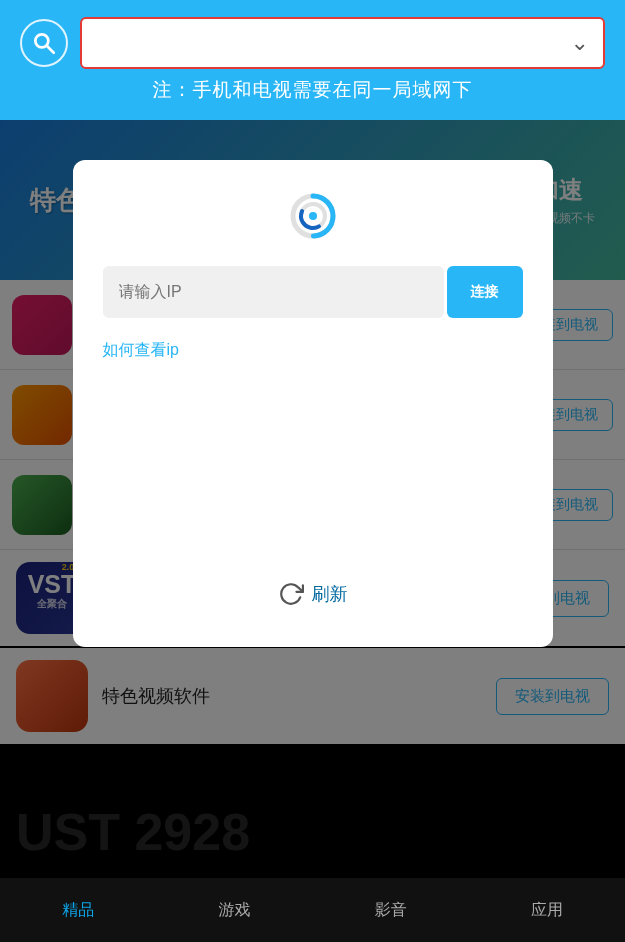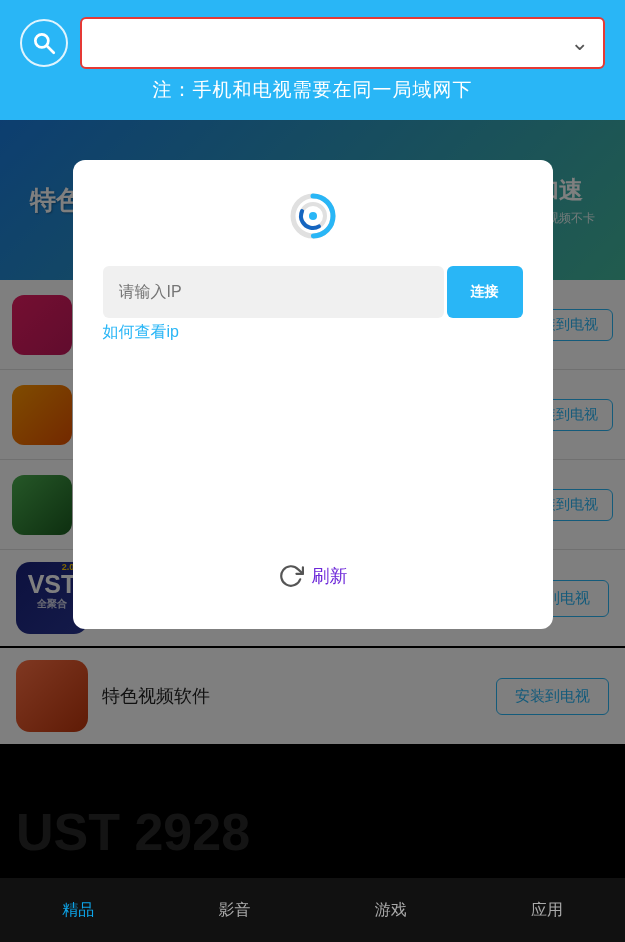--- a/index.html
+++ b/index.html
@@ -286,21 +286,21 @@
 
     .spinner {
       width: 52px;
       height: 52px;
     }
 
     .ip-input-row {
       display: flex;
       gap: 3px;
       align-items: center;
-      margin-bottom: 4px;
+      margin-bottom: 22px;
     }
 
     .ip-input {
       flex: 1;
       height: 52px;
       background: #f0f0f0;
       border: none;
       border-radius: 6px;
       padding: 0 16px;
       font-size: 16px;
@@ -331,21 +331,21 @@
 
     .modal-empty-area {
       height: 200px;
     }
 
     .refresh-row {
       display: flex;
       align-items: center;
       justify-content: center;
       gap: 8px;
-      color: #6d28d9;
+      color: #0369a1;
       font-size: 18px;
       cursor: pointer;
     }
 
     .refresh-icon {
       width: 26px;
       height: 26px;
     }
 
     
@@ -482,21 +482,21 @@
       <span>刷新</span>
     </div>
   </div>
 </div>
 
 <div class="bottom-nav">
   <div class="nav-item active">
     <span>精品</span>
   </div>
   <div class="nav-item">
+    <span>游戏</span>
+  </div>
+  <div class="nav-item">
     <span>影音</span>
-  </div>
-  <div class="nav-item">
-    <span>游戏</span>
   </div>
   <div class="nav-item">
     <span>应用</span>
   </div>
 </div>
 
 </body></html>

